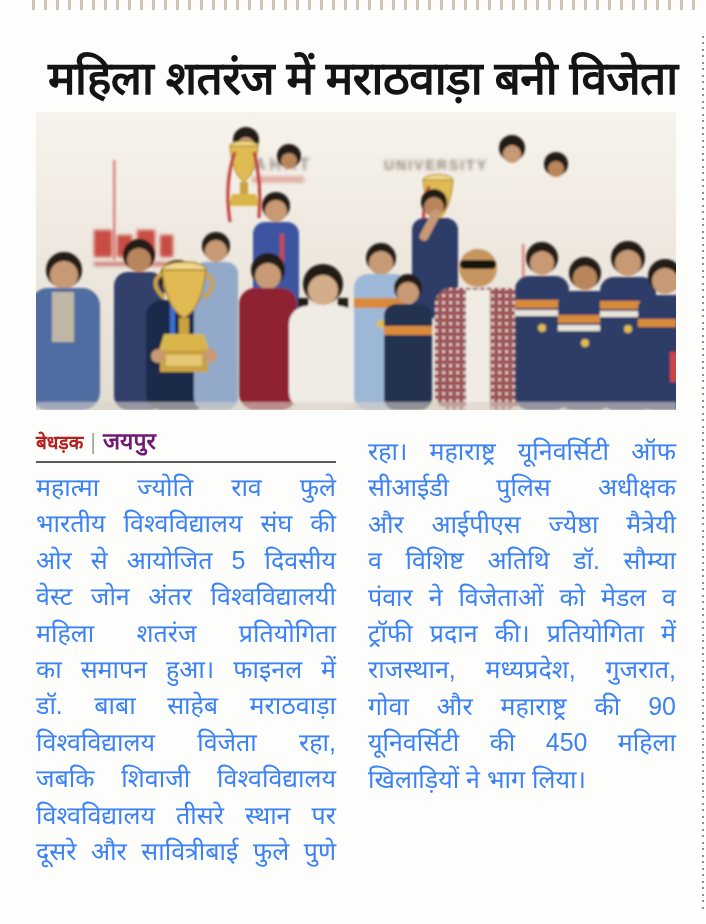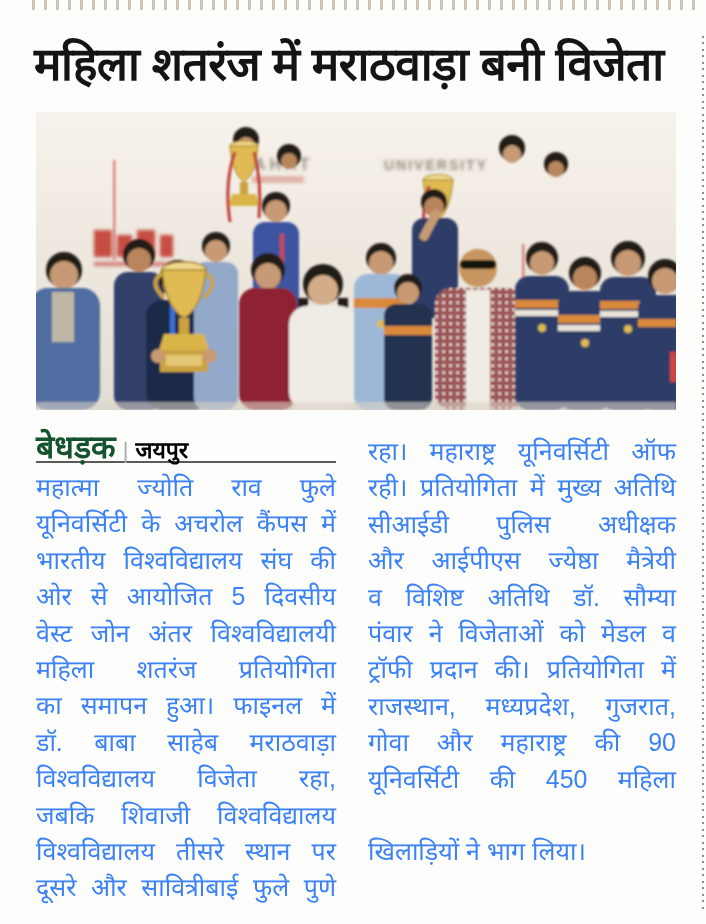--- a/index.html
+++ b/index.html
@@ -18,21 +18,21 @@
   .top-dashes {
     position: absolute; top: 0; left: 32px; right: 5px; height: 10px;
     background: repeating-linear-gradient(90deg, #cdc5b6 0 2.5px, transparent 2.5px 12px);
   }
   
   .right-dots {
     position: absolute; top: 36px; bottom: 14px; right: 2px; width: 2px;
     background: repeating-linear-gradient(180deg, #8f8f8f 0 2px, transparent 2px 6.5px);
   }
   .headline {
-    margin: 0;
+    margin: 14px;
     position: absolute; top: 36px; left: 34px; width: 650px;
     font-size: 46px; font-weight: 700; color: #141414;
     letter-spacing: -0.5px; line-height: 1.25;
     white-space: nowrap;
   }
   .photo {
     margin: 0;
     position: absolute; top: 112px; left: 36px;
     width: 640px; height: 298px;
     overflow: hidden;
@@ -43,41 +43,40 @@
     width: 640px;
     display: flex; gap: 32px;
   }
   .col-left  { width: 300px; }
   .col-right { width: 308px; padding-top: 9px; }
   .byline {
     display: flex; align-items: baseline; gap: 7px;
     height: 34px;
     white-space: nowrap;
   }
-  .byline-source   { font-size: 32px; font-weight: 700; color: #14532d; }
+  .byline-source   { font-size: 19px; font-weight: 700; color: #b91c1c; }
   .byline-sep      { font-size: 22px; font-weight: 400; color: #a8a8a8; }
-  .byline-location { font-size: 23px; font-weight: 700; color: #000000; }
+  .byline-location { font-size: 23px; font-weight: 700; color: #701a75; }
   .byline-rule {
     height: 0; border-bottom: 2px solid #5a5a5a;
     margin: 3px 0 6px 0;
   }
   .line {
     margin: 0;
     font-size: 25px; line-height: 36.4px;
     color: #3b82f6;
     text-align: justify;
     -moz-text-align-last: justify;
     text-align-last: justify;
     white-space: nowrap;
     overflow: visible;
   }
   .col-right .line:last-child {
     -moz-text-align-last: left;
     text-align-last: left;
-    margin-top: 36px;
   }
 </style>
 </head>
 <body>
 
 <div class="sheet">
 
   <div class="top-dashes"></div>
   <div class="right-dots"></div>
 
@@ -275,37 +274,35 @@
   <div class="columns">
     <div class="col col-left">
       <div class="byline">
         <span class="byline-source">बेधड़क</span>
         <span class="byline-sep">|</span>
         <span class="byline-location">जयपुर</span>
       </div>
       <div class="byline-rule"></div>
       <div class="lines">
           <p class="line">महात्मा ज्योति राव फुले</p>
-          <p class="line">यूनिवर्सिटी के अचरोल कैंपस में</p>
           <p class="line">भारतीय विश्वविद्यालय संघ की</p>
           <p class="line">ओर से आयोजित 5 दिवसीय</p>
           <p class="line">वेस्ट जोन अंतर विश्वविद्यालयी</p>
           <p class="line">महिला शतरंज प्रतियोगिता</p>
           <p class="line">का समापन हुआ। फाइनल में</p>
           <p class="line">डॉ. बाबा साहेब मराठवाड़ा</p>
           <p class="line">विश्वविद्यालय विजेता रहा,</p>
           <p class="line">जबकि शिवाजी विश्वविद्यालय</p>
           <p class="line">विश्वविद्यालय तीसरे स्थान पर</p>
           <p class="line">दूसरे और सावित्रीबाई फुले पुणे</p>
         </div>
     </div>
     <div class="col col-right">
       <div class="lines">
           <p class="line">रहा। महाराष्ट्र यूनिवर्सिटी ऑफ</p>
-          <p class="line">रही। प्रतियोगिता में मुख्य अतिथि</p>
           <p class="line">सीआईडी पुलिस अधीक्षक</p>
           <p class="line">और आईपीएस ज्येष्ठा मैत्रेयी</p>
           <p class="line">व विशिष्ट अतिथि डॉ. सौम्या</p>
           <p class="line">पंवार ने विजेताओं को मेडल व</p>
           <p class="line">ट्रॉफी प्रदान की। प्रतियोगिता में</p>
           <p class="line">राजस्थान, मध्यप्रदेश, गुजरात,</p>
           <p class="line">गोवा और महाराष्ट्र की 90</p>
           <p class="line">यूनिवर्सिटी की 450 महिला</p>
           <p class="line">खिलाड़ियों ने भाग लिया।</p>
         </div>

